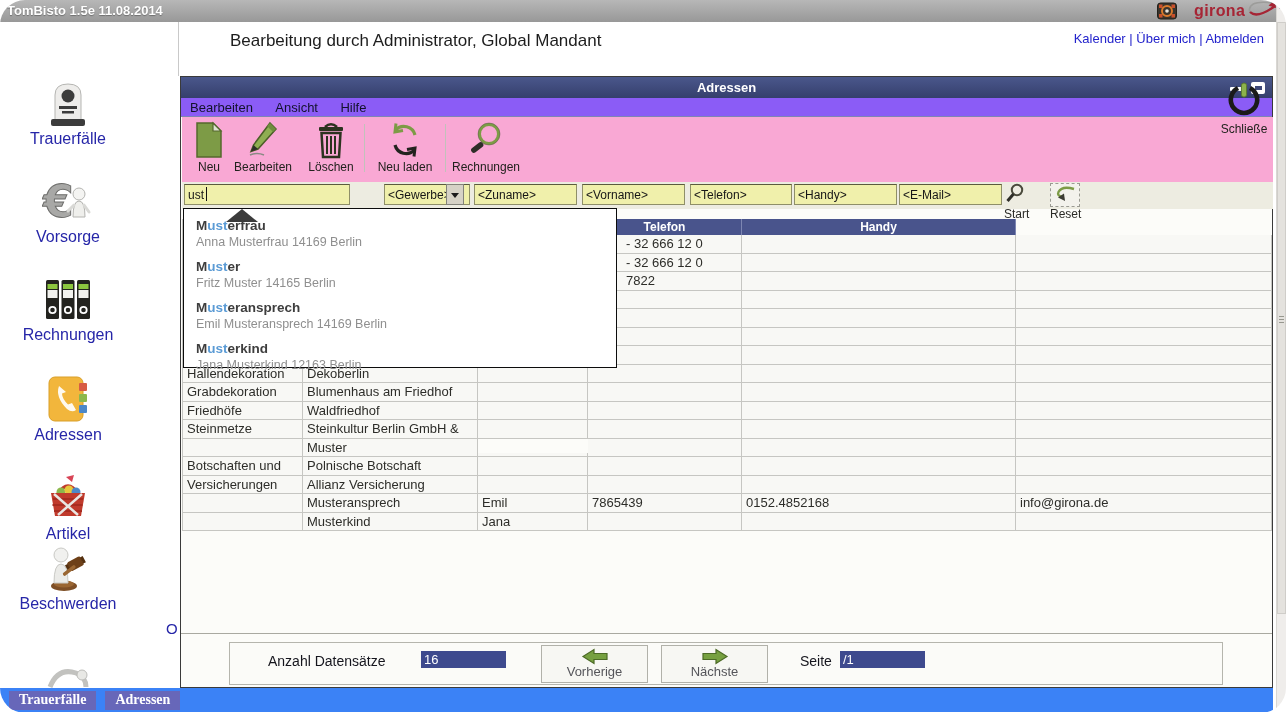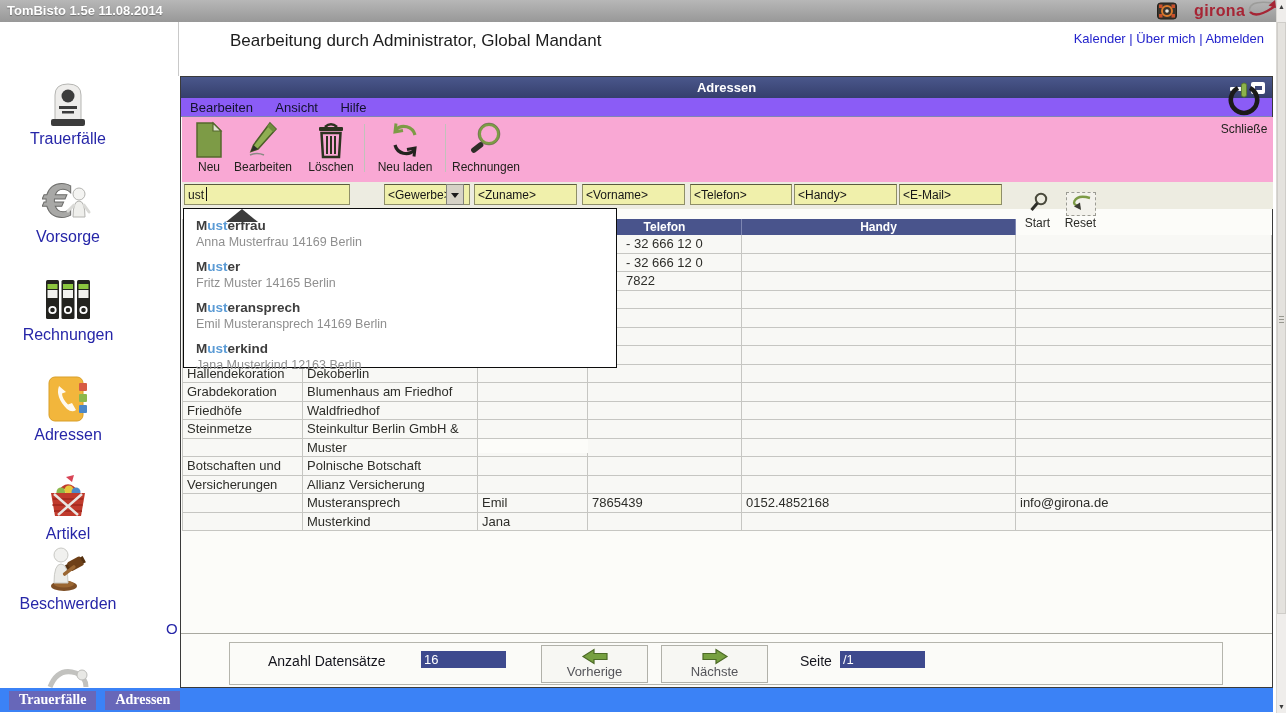--- a/index.html
+++ b/index.html
@@ -1,17 +1,17 @@
 <!DOCTYPE html>
 <html><head>
 <meta charset="utf-8">
 <style>
   html,body{margin:0;padding:0;background:#fff;}
   .page{position:relative;width:1286px;height:713px;background:#ffffff;overflow:hidden;
-        font-family:"Liberation Sans",sans-serif;}
+        font-family:"Liberation Sans",sans-serif;border-radius:25px;}
   
   .topbar{position:absolute;left:0;top:0;width:1276px;height:22px;
           background:linear-gradient(#b7b7b7,#989898);}
   .apptitle{position:absolute;left:7px;top:3px;color:#fff;font-weight:bold;font-size:13px;
             text-shadow:0 1px 1px #6f6f6f;}
   .camera{position:absolute;left:1157px;top:2px;}
   .brand{position:absolute;left:1194px;top:0;height:22px;display:flex;align-items:center;}
   .brandname{color:#a62535;font-weight:bold;font-size:16px;letter-spacing:.4px;}
   .subtitle{position:absolute;left:230px;top:31px;font-size:17px;color:#1d1d1d;}
   .toplinks{position:absolute;top:31px;right:22px;font-size:13px;}
@@ -44,21 +44,21 @@
   
   .filterbar{position:absolute;left:1px;top:105px;width:1091px;height:27px;background:#edece1;}
   .f-input{position:absolute;top:2px;height:21px;box-sizing:border-box;background:#f0f0ab;
            border:1px solid #8f8f68;border-top-color:#5b5b3e;font-size:12px;color:#161616;
            padding:0 3px;font-family:"Liberation Sans",sans-serif;}
   .caret{position:absolute;left:24px;top:5px;width:1px;height:14px;background:#111;}
   .combo-btn{position:absolute;left:264px;top:2px;width:18px;height:21px;box-sizing:border-box;
              background:#d6d2c6;border:1px solid #83837a;cursor:pointer;}
   .combo-btn:after{content:"";position:absolute;left:4px;top:8px;border-left:4px solid transparent;
              border-right:4px solid transparent;border-top:5px solid #1c1c1c;}
-  .mini-tool{position:absolute;top:1px;width:46px;text-align:right;cursor:pointer;margin-top:9px;}
+  .mini-tool{position:absolute;top:1px;width:46px;text-align:left;cursor:pointer;}
   .mini-label{font-size:12px;color:#2b2b27;margin-top:0;}
   .reset-ic{display:inline-block;border:1px dashed #9b9b93;padding:0 1px;background:#f3f2ec;}
   
   .thead{position:absolute;left:1px;top:142px;height:16px;display:flex;}
   .th{box-sizing:border-box;background:#49548c;border-right:1px solid #7d86b2;color:#fff;
       font-weight:bold;font-size:12px;text-align:center;line-height:16px;cursor:pointer;}
   .th:first-child{border-left:1px solid #c6c6c2;}
   .tbody{position:absolute;left:1px;top:158px;}
   .tr{display:flex;height:18.5px;}
   .td{box-sizing:border-box;border-right:1px solid #c6c6c2;border-bottom:1px solid #c6c6c2;

